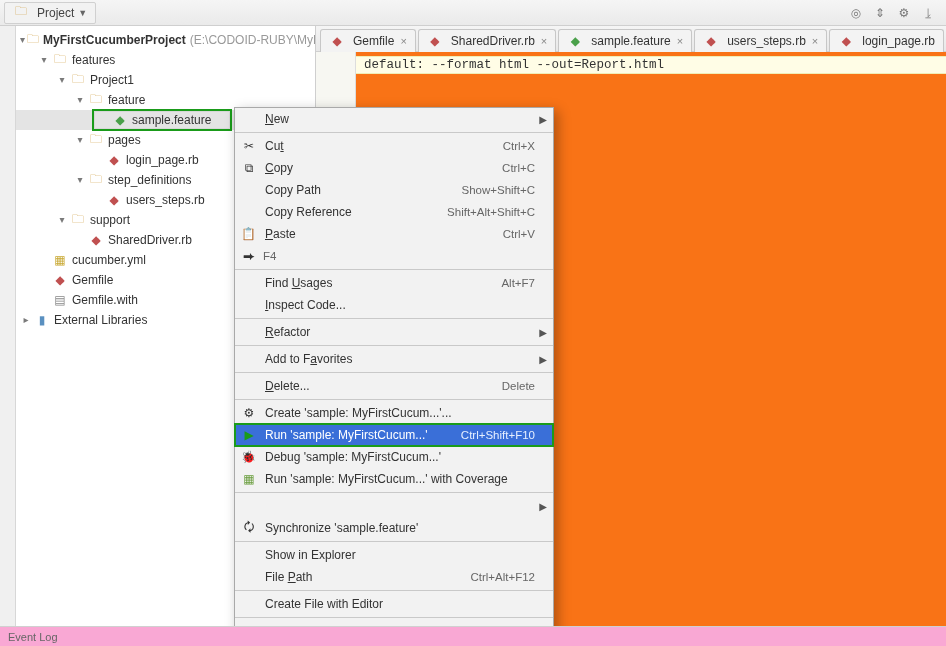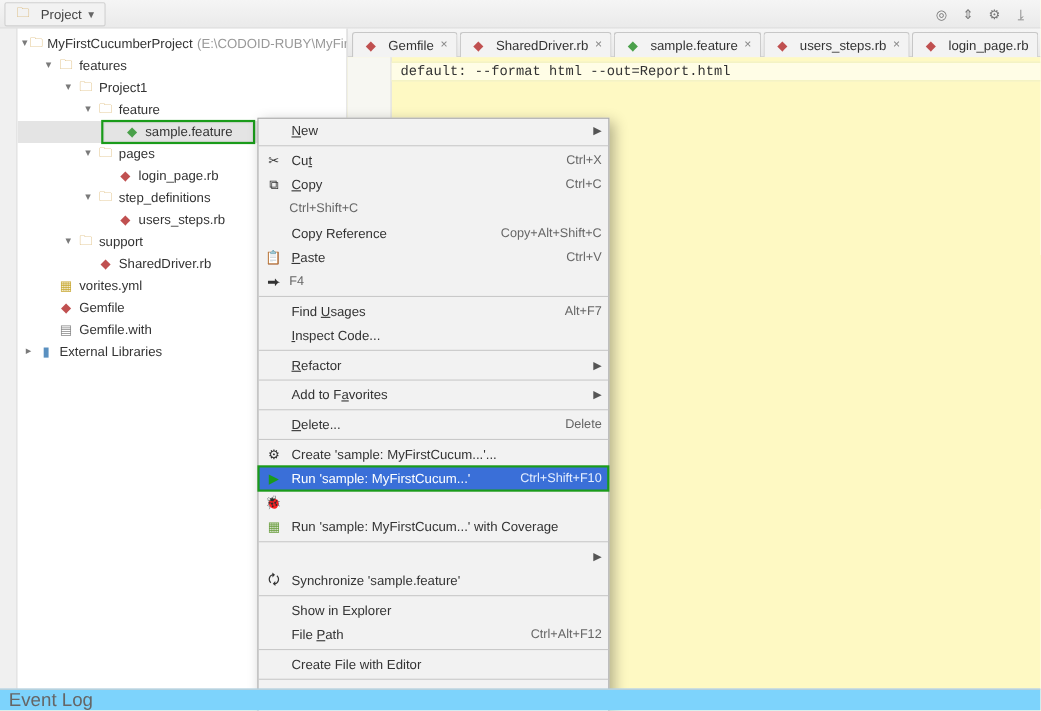--- a/index.html
+++ b/index.html
@@ -62,21 +62,21 @@
     width: 12px; height: 12px; display:inline-block;
     color:#7a7a7a; font-size:10px; line-height:12px; text-align:center;
     margin-right:2px;
   }
   .arrow.blank { visibility:hidden; }
   .icon {
     width: 16px; height:16px; display:inline-flex; align-items:center; justify-content:center;
     margin-right:4px; font-size:12px;
   }
   .folder { color:#d0a24a; }
-  .bold { font-weight:normal; }
+  .bold { font-weight:bold; }
   .gray { color:#999; }
   .sel-row {
     background:#e4e4e4;
   }
   .green-box {
     border:2px solid #1a9b1a;
     position:relative;
     margin-left:-2px; margin-right:4px;
     height:22px;
     display:flex; align-items:center;
@@ -98,68 +98,68 @@
     border-bottom:none;
     background:#f3f3f3;
     margin-right:2px;
     border-top-left-radius:3px; border-top-right-radius:3px;
     font-size:12px;
     color:#333;
     position:relative;
     top:1px;
   }
   .tab .close { color:#888; font-size:11px; margin-left:2px;}
-  .editor-body { flex:1; background:#fef9c3; position:relative;}
+  .editor-body { flex:1; background:#f97316; position:relative;}
   .gutter { position:absolute; left:0; top:0; bottom:0; width:40px; background:#f7f7f2; border-right:1px solid #ddd;}
   .line-hl { position:absolute; left:40px; right:0; top:4px; height:18px; background:#fffde6; border:1px solid #f0eeb6; border-left:none; border-right:none;}
   .code {
     position:absolute; left:48px; top:6px;
     font-family: Consolas, "Courier New", monospace;
     font-size:12.5px; color:#333;
   }
   
   .context-menu {
     position:absolute;
     top:107px; left:234px;
     width:320px;
     background:#f2f2f2;
     border:1px solid #a9a9a9;
     box-shadow: 4px 4px 12px rgba(0,0,0,0.3);
     font-size:12px;
   }
   .cm-icon-col { width:28px; display:inline-flex; align-items:center; justify-content:center; }
   .cm-row {
     height:22px; display:flex; align-items:center;
-    padding-right:6px;
+    padding-right:18px;
     position:relative;
   }
   .cm-row .label { flex:1; padding-left:2px; }
   .cm-row .shortcut { color:#666; font-size:11.5px; }
   .cm-row .sub { position:absolute; right:6px; color:#555; font-size:10px;}
   .cm-sep { height:1px; background:#c9c9c9; margin:2px 0;}
   .cm-row.hl {
     background:#3a6fd8;
     color:#fff;
   }
   .cm-row.hl .shortcut { color:#e6efff; }
   .cm-row.boxed {
     outline:2px solid #1a9b1a;
     outline-offset:-1px;
   }
   .u { text-decoration: underline; }
   
   .status-bar {
     position:absolute; left:0; right:0; bottom:0;
     height:20px;
-    background:#7dd3fc;
+    background:#f9a8d4;
     border-top:1px solid #d0d0d0;
     display:flex; align-items:center;
     padding:0 8px;
     color:#666;
-    font-size:17px;
+    font-size:11px;
   }
   
   .ind-0{padding-left:4px}.ind-1{padding-left:22px}.ind-2{padding-left:40px}.ind-3{padding-left:58px}.ind-4{padding-left:76px}
   .file-r { color:#c05050;}
   .file-y { color:#c8a832;}
   .file-g { color:#4aa04a;}
   .file-gray { color:#888;}
   .lib { color:#5a90c0;}
 </style>
 </head>
@@ -249,21 +249,21 @@
 
       <div class="node ind-3">
         <span class="arrow blank">▾</span>
         <span class="icon file-r">◆</span>
         <span>SharedDriver.rb</span>
       </div>
 
       <div class="node ind-1">
         <span class="arrow blank">▾</span>
         <span class="icon file-y">▦</span>
-        <span>vorites.yml</span>
+        <span>cucumber.yml</span>
       </div>
 
       <div class="node ind-1">
         <span class="arrow blank">▾</span>
         <span class="icon file-r">◆</span>
         <span>Gemfile</span>
       </div>
 
       <div class="node ind-1">
         <span class="arrow blank">▾</span>
@@ -327,26 +327,27 @@
     <span class="label">Cu<span class="u">t</span></span>
     <span class="shortcut">Ctrl+X</span>
   </div>
   <div class="cm-row">
     <span class="cm-icon-col">⧉</span>
     <span class="label"><span class="u">C</span>opy</span>
     <span class="shortcut">Ctrl+C</span>
   </div>
   <div class="cm-row">
     <span class="cm-icon-col"></span>
-    <span class="shortcut">Ctrl+Shift+C</span>
+    <span class="label">Copy Path</span>
+    <span class="shortcut">Show+Shift+C</span>
   </div>
   <div class="cm-row">
     <span class="cm-icon-col"></span>
     <span class="label">Copy Reference</span>
-    <span class="shortcut">Copy+Alt+Shift+C</span>
+    <span class="shortcut">Shift+Alt+Shift+C</span>
   </div>
   <div class="cm-row">
     <span class="cm-icon-col">📋</span>
     <span class="label"><span class="u">P</span>aste</span>
     <span class="shortcut">Ctrl+V</span>
   </div>
   <div class="cm-row">
     <span class="cm-icon-col">⮕</span>
     <span class="shortcut">F4</span>
   </div>
@@ -383,20 +384,21 @@
     <span class="cm-icon-col">⚙</span>
     <span class="label">Create 'sample: MyFirstCucum...'...</span>
   </div>
   <div class="cm-row hl boxed">
     <span class="cm-icon-col" style="color:#1a9b1a">▶</span>
     <span class="label">Run 'sample: MyFirstCucum...'</span>
     <span class="shortcut">Ctrl+Shift+F10</span>
   </div>
   <div class="cm-row">
     <span class="cm-icon-col" style="color:#6a9e3e">🐞</span>
+    <span class="label">Debug 'sample: MyFirstCucum...'</span>
   </div>
   <div class="cm-row">
     <span class="cm-icon-col" style="color:#6a9e3e">▦</span>
     <span class="label">Run 'sample: MyFirstCucum...' with Coverage</span>
   </div>
   <div class="cm-sep"></div>
   <div class="cm-row">
     <span class="cm-icon-col"></span>
     <span class="sub">▶</span>
   </div>

